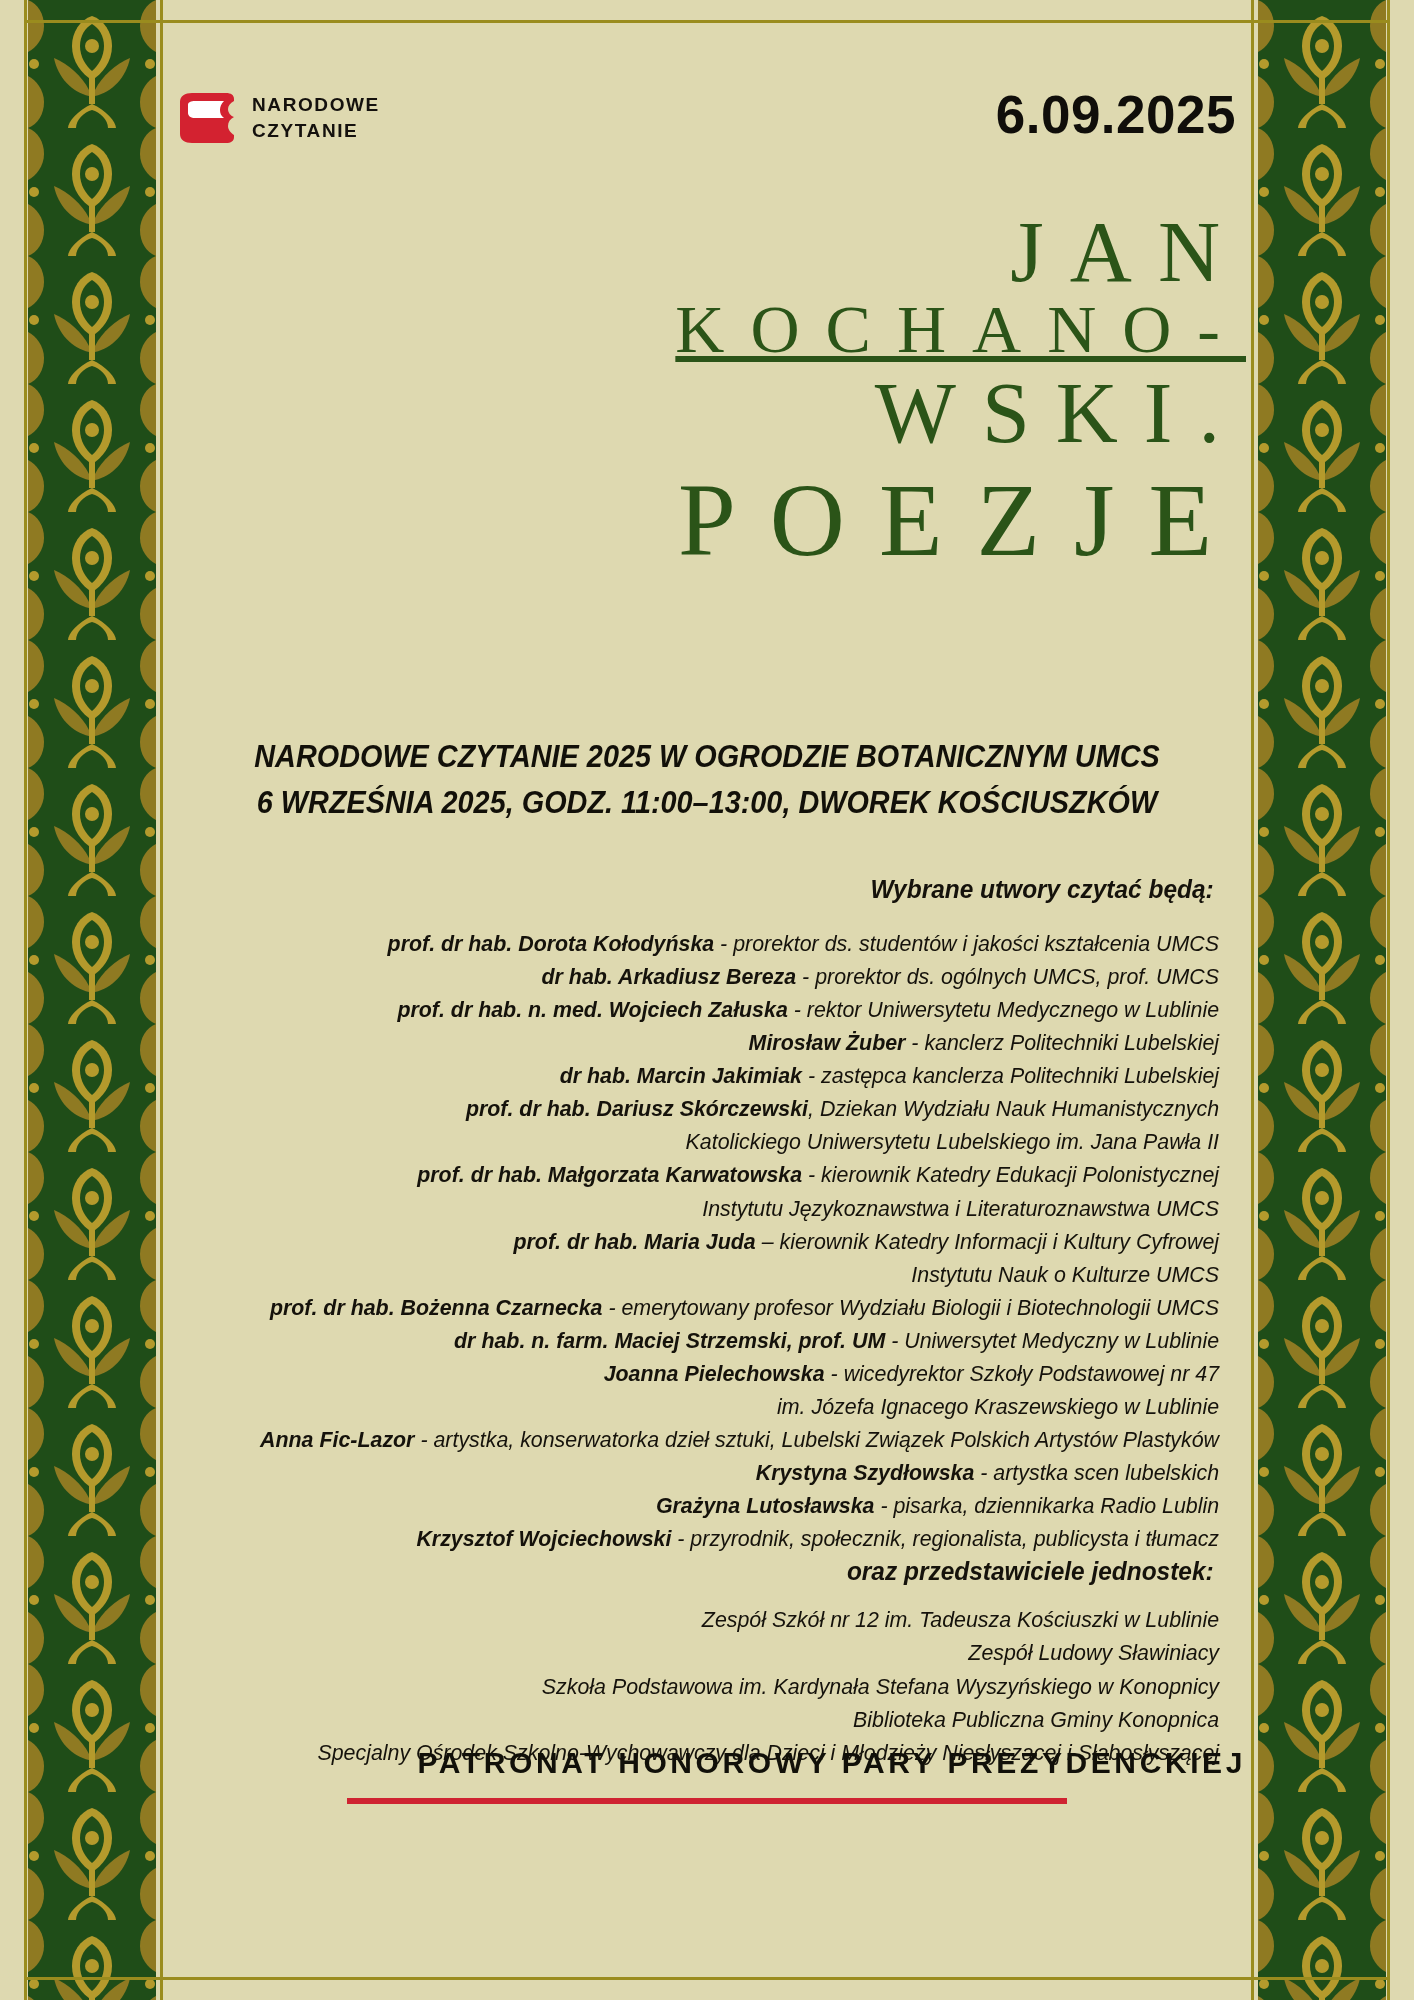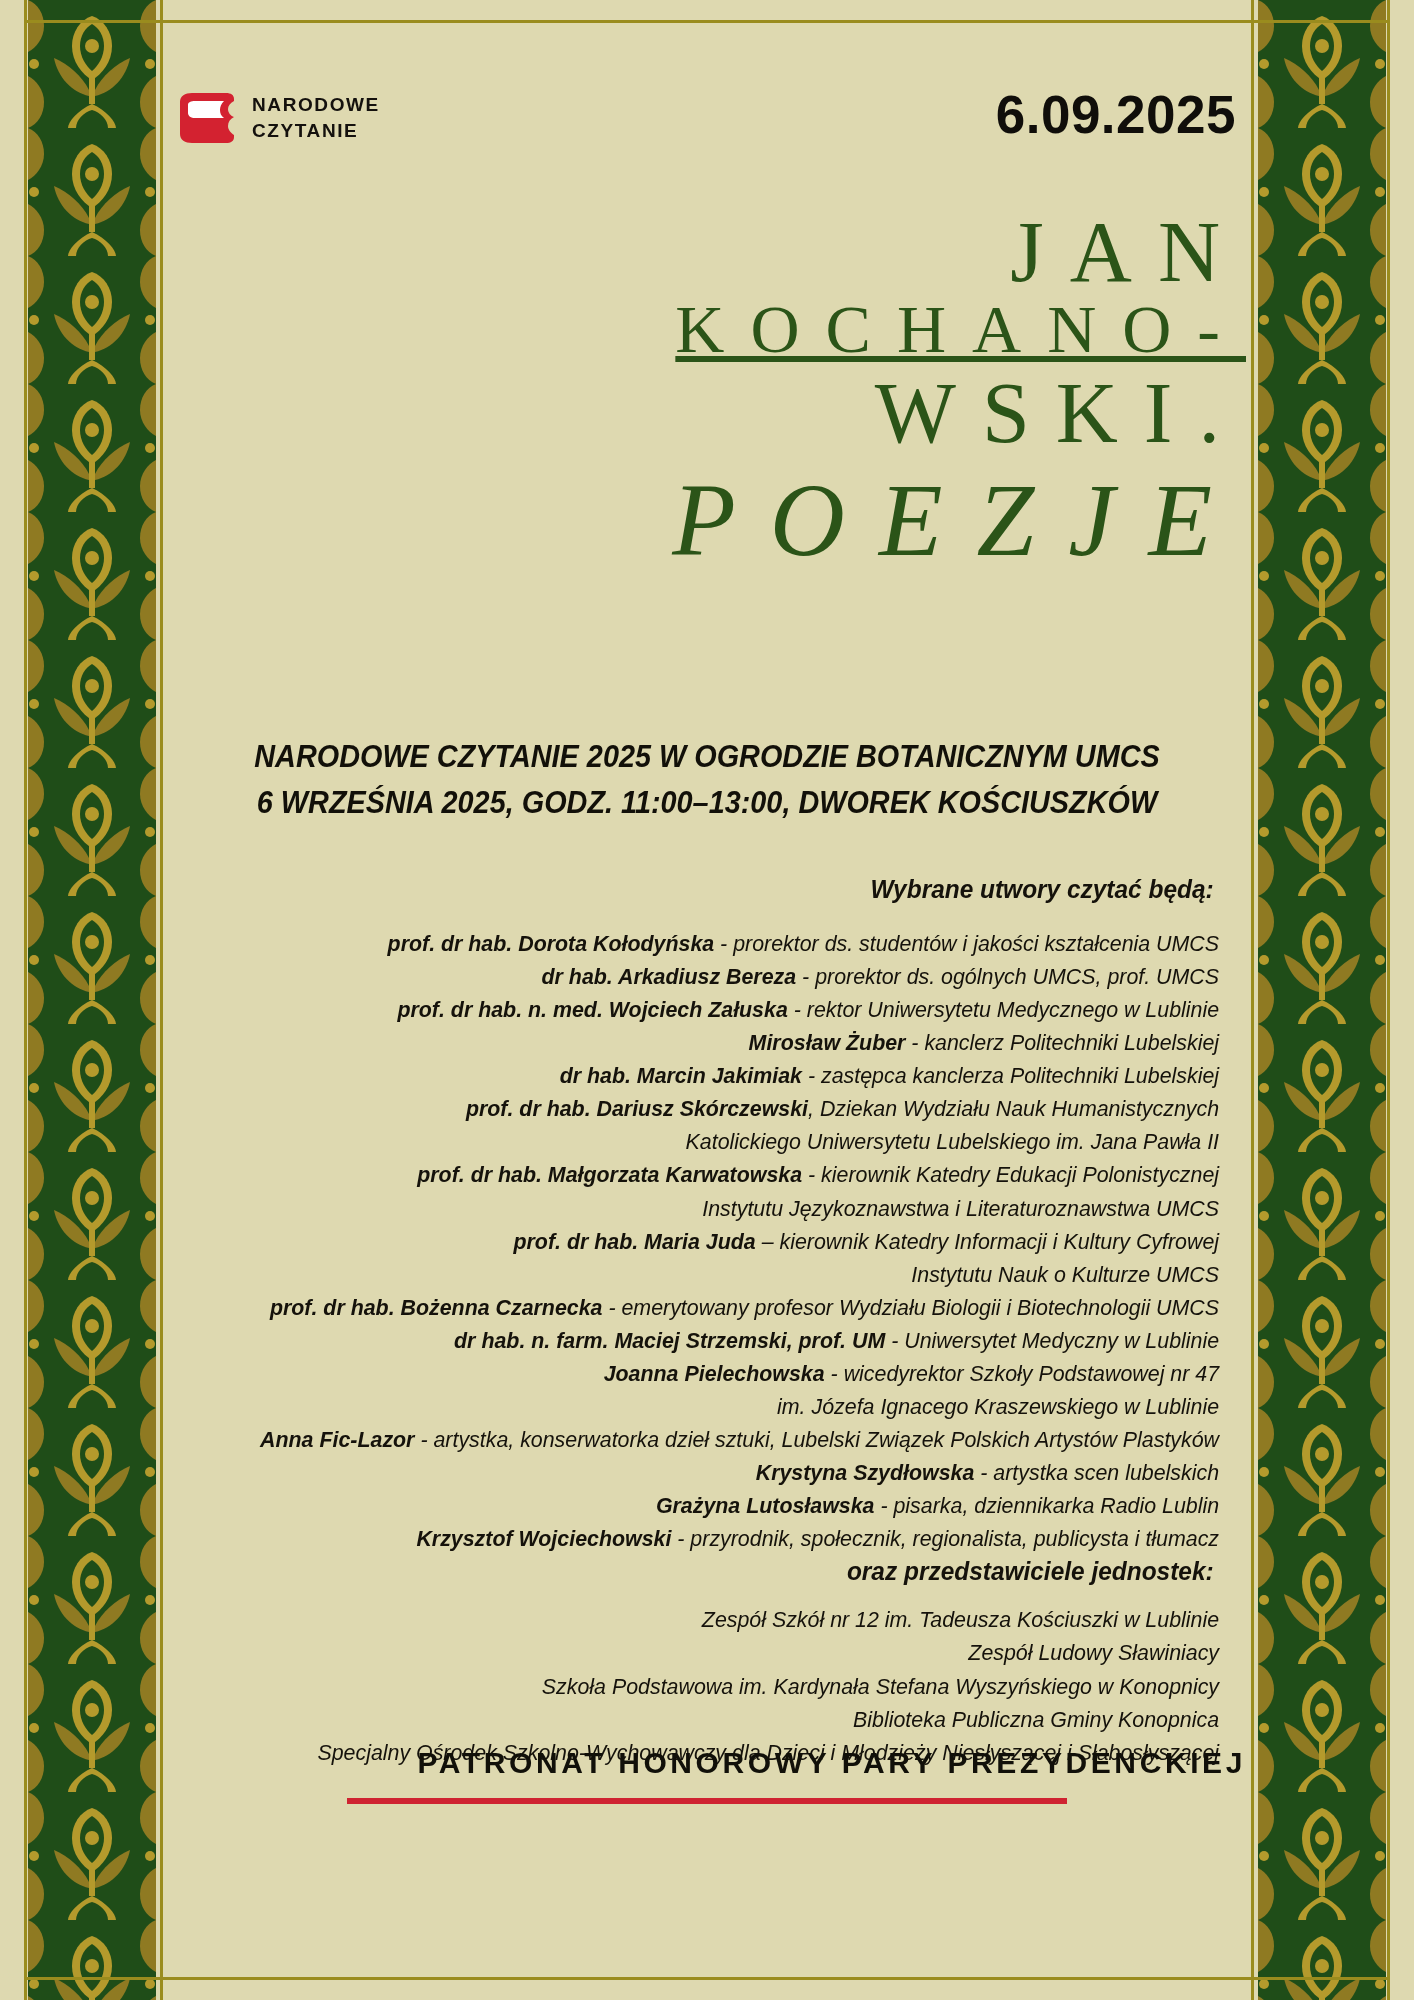--- a/index.html
+++ b/index.html
@@ -126,21 +126,21 @@
   }
   .title-line {
     display: block;
     font-weight: normal;
     line-height: 0.98;
     white-space: nowrap;
   }
   .tl1 { font-size: 86px; letter-spacing: 26px; text-indent: 26px; }
   .tl2 { font-size: 68px; letter-spacing: 26px; text-indent: 26px; margin-top: 2px; text-decoration: underline;}
   .tl3 { font-size: 86px; letter-spacing: 26px; text-indent: 26px; margin-top: 8px;}
-  .tl4 { font-size: 104px; letter-spacing: 34px; text-indent: 34px; margin-top: 14px; font-style: italic;}
+  .tl4 { font-size: 104px; letter-spacing: 34px; text-indent: 34px; margin-top: 14px;}
 
   
   .subtitle {
     position: absolute;
     top: 712px;
     left: 0;
     right: 0;
     text-align: center;
     color: #121009;
     font-family: "Liberation Sans Narrow", "Liberation Sans", sans-serif;

